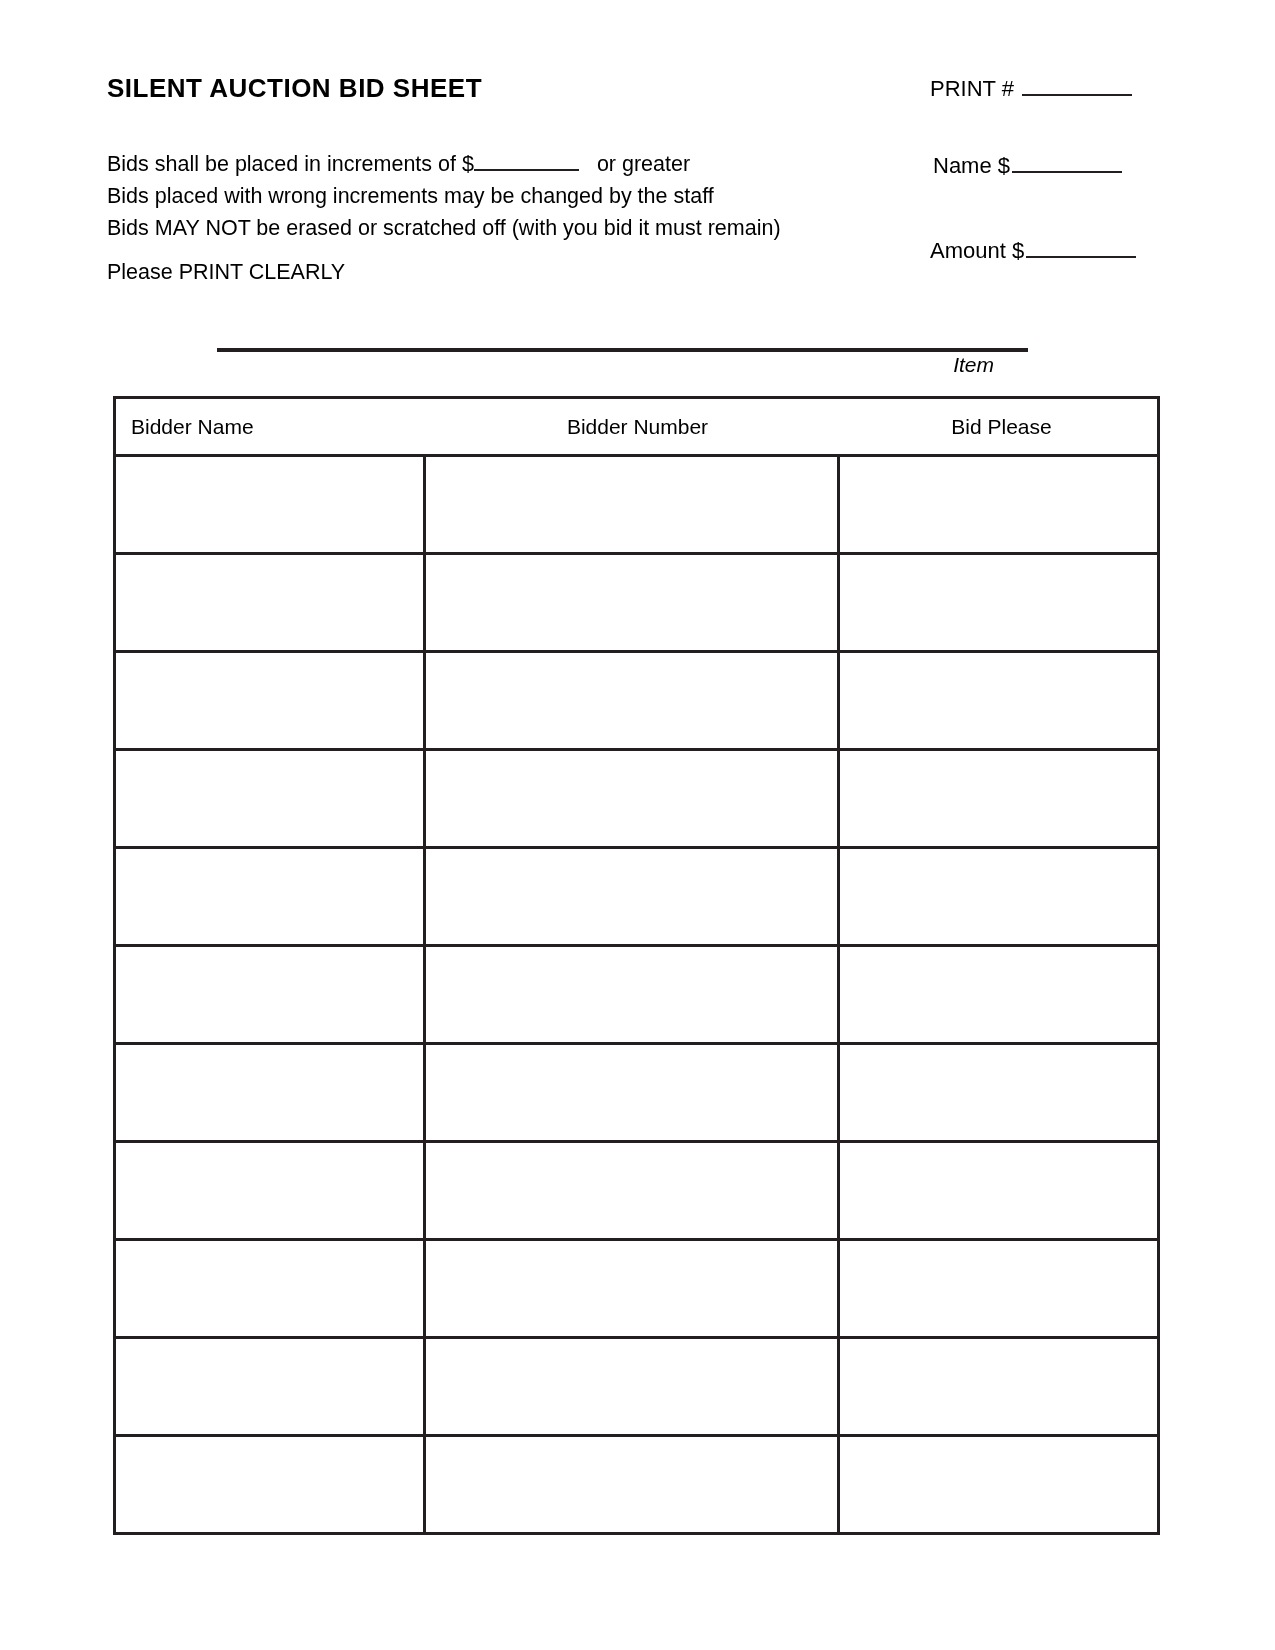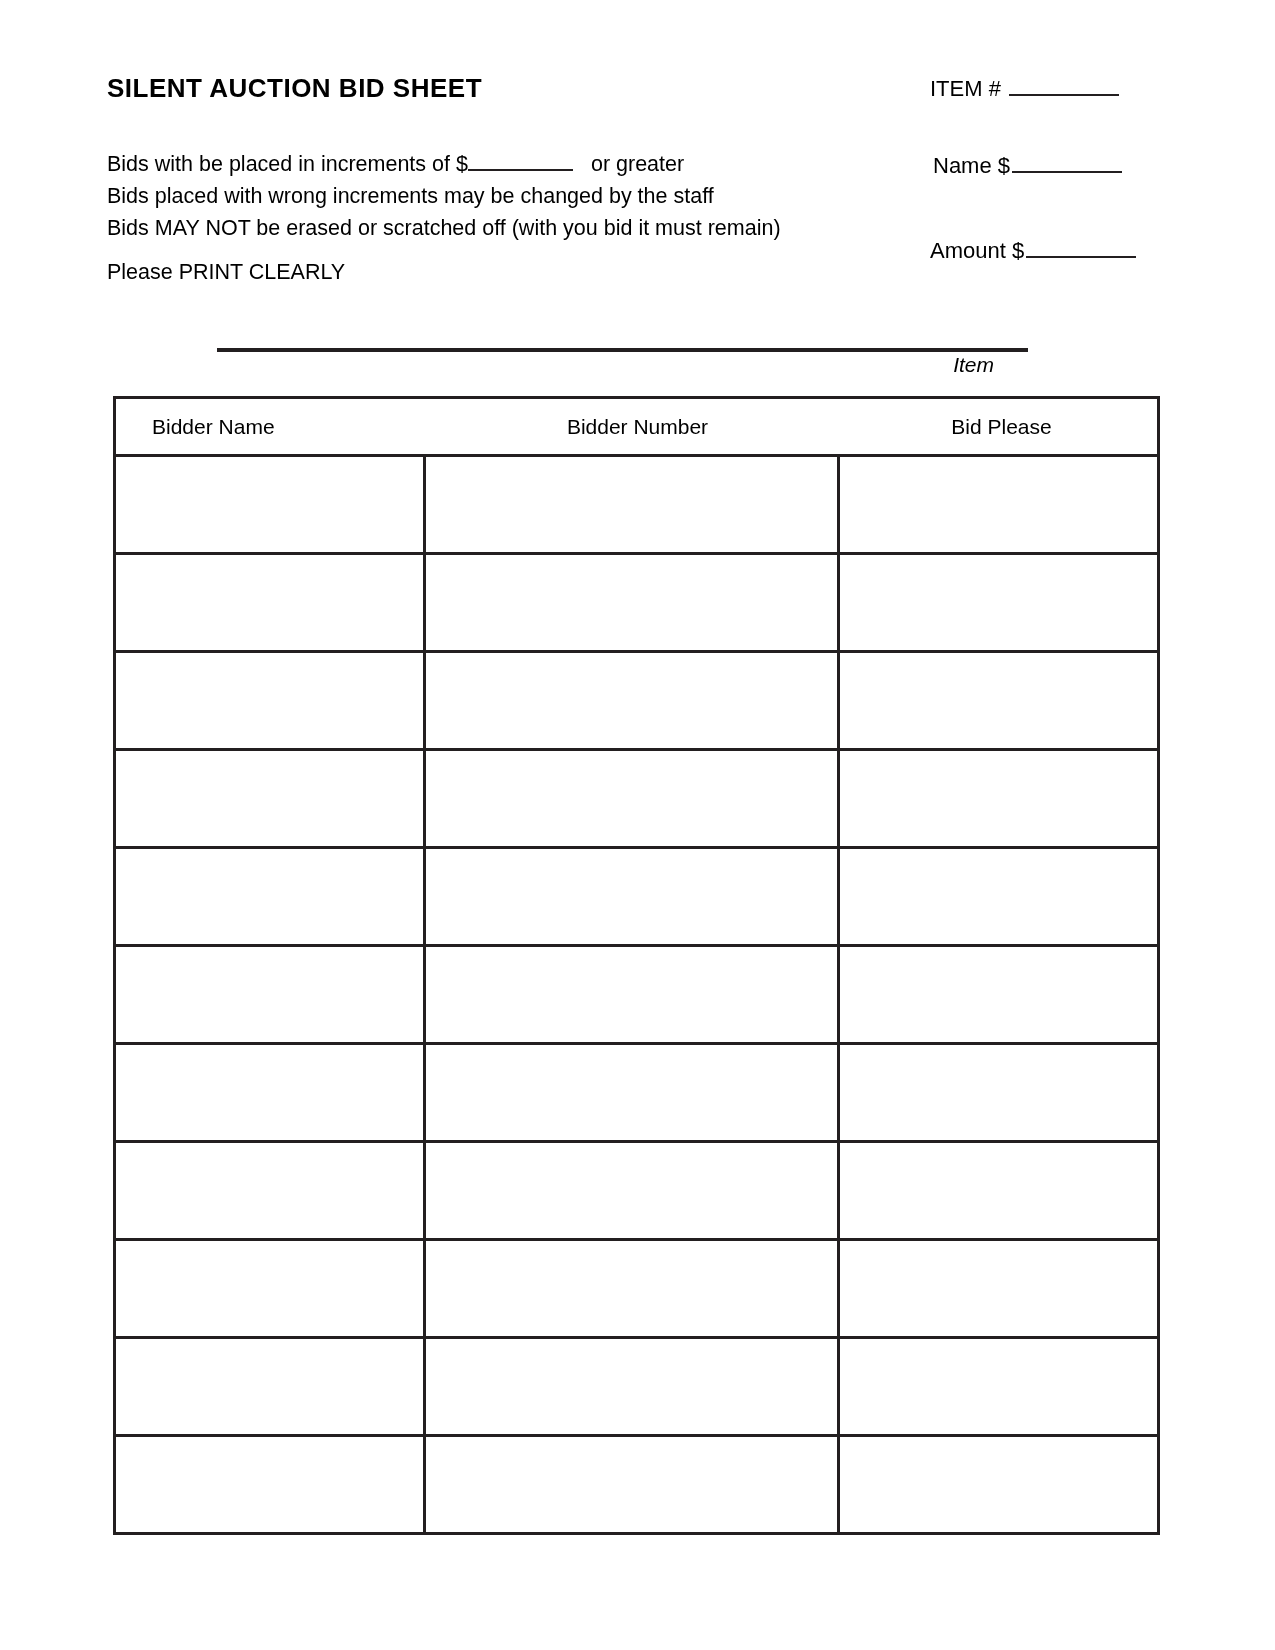--- a/index.html
+++ b/index.html
@@ -96,21 +96,21 @@
   .thead {
     display: flex;
     height: 58px;
     border-bottom: 3px solid #231f20;
     font-size: 21px;
   }
   .th {
     display: flex;
     align-items: center;
   }
-  .th-1 { width: 313px; padding-left: 36px; text-align: center; }
+  .th-1 { width: 313px; padding-left: 15px; text-align: center; }
   .th-2 { width: 417px; justify-content: center; }
   .th-3 { flex: 1; justify-content: center; }
 
   .trow {
     display: flex;
     height: 98px;
     border-bottom: 3px solid #231f20;
   }
   .trow:last-child {
     height: 95px;
@@ -122,33 +122,33 @@
   .td-3 { flex: 1; }
 </style>
 </head>
 <body>
 
 <div class="page">
 
   <div class="doc-title">SILENT AUCTION BID SHEET</div>
 
   <div class="field-line field-item-number">
-    <span>ITEM #</span>
+    <span>PRINT #</span>
     <span class="blank"></span>
   </div>
   <div class="field-line field-value">
     <span>Name $</span><span class="blank"></span>
   </div>
   <div class="field-line field-reserve">
     <span>Amount $</span><span class="blank"></span>
   </div>
 
   <div class="instructions">
     <div>
-      <span>Bids with be placed in increments of $</span><span class="blank-inline"></span><span class="suffix">or greater</span>
+      <span>Bids shall be placed in increments of $</span><span class="blank-inline"></span><span class="suffix">or greater</span>
     </div>
     <div>Bids placed with wrong increments may be changed by the staff</div>
     <div>Bids MAY NOT be erased or scratched off (with you bid it must remain)</div>
     <div class="print-clearly">Please PRINT CLEARLY</div>
   </div>
 
   <div class="item-line"></div>
   <div class="item-label-wrap">
     <span class="item-label">Item</span>
   </div>

